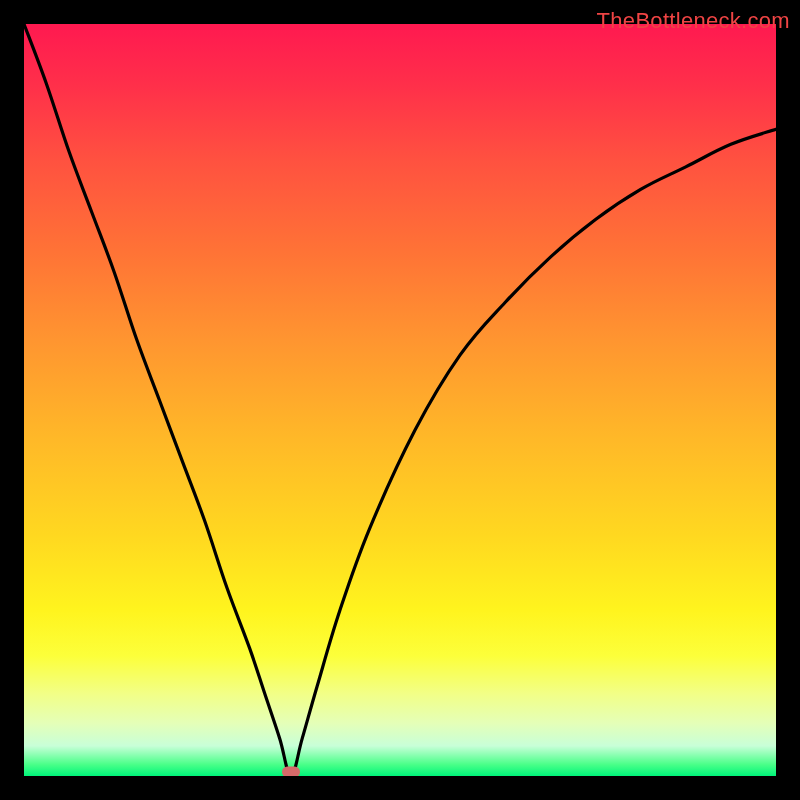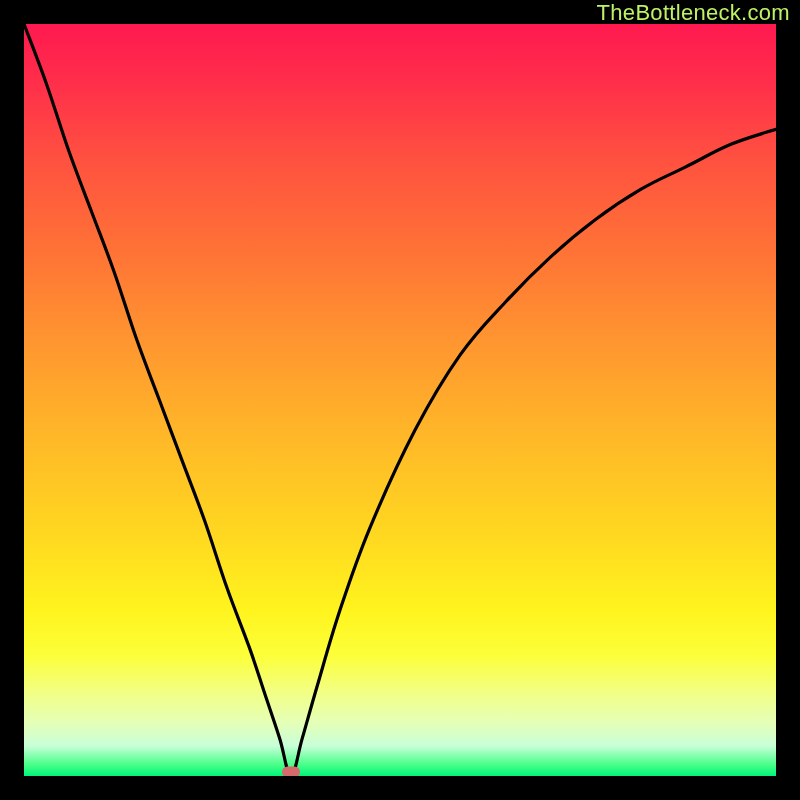--- a/index.html
+++ b/index.html
@@ -12,23 +12,23 @@
     font-family: Arial, Helvetica, sans-serif;
   }
   .stage {
     position: relative;
     width: 800px;
     height: 800px;
     background: #000;
   }
   .watermark {
     position: absolute;
-    top: 0;
+    top: 8px;
     right: 10px;
-    color: #bef264;
+    color: #ef4444;
     font-size: 22px;
     font-weight: 500;
     z-index: 10;
     letter-spacing: 0.3px;
   }
   .plot-area {
     position: absolute;
     left: 24px;
     top: 24px;
     width: 752px;

